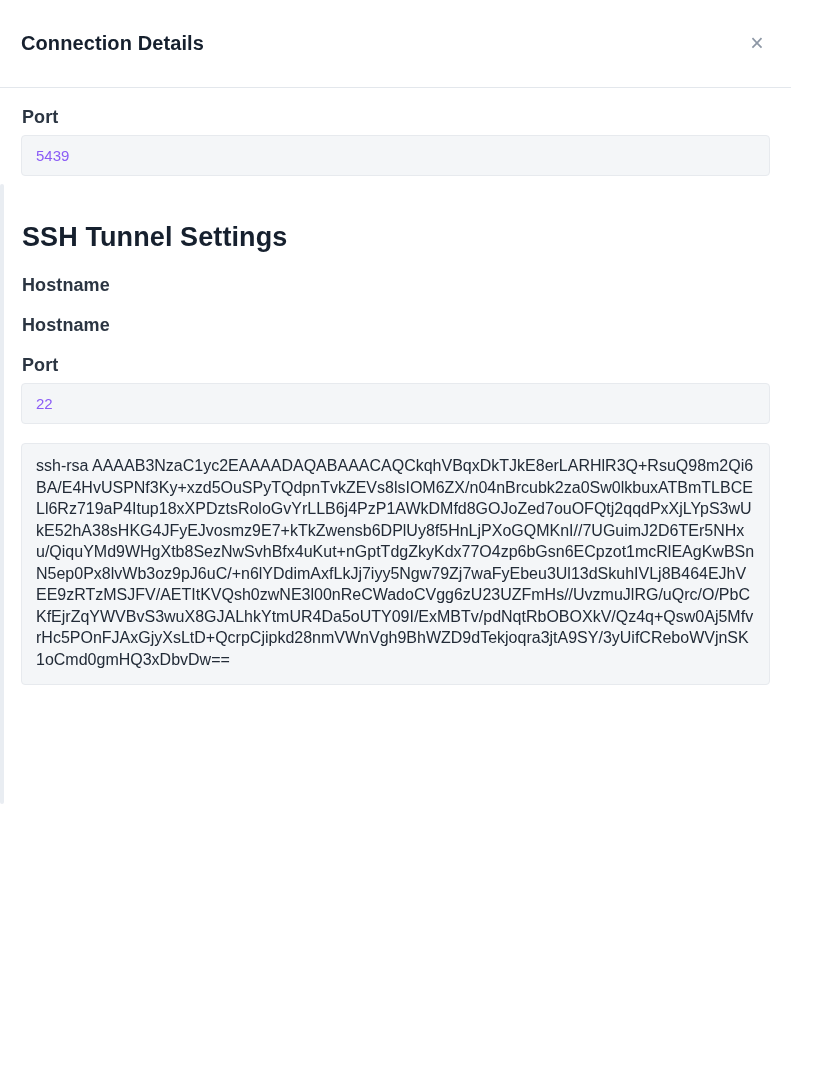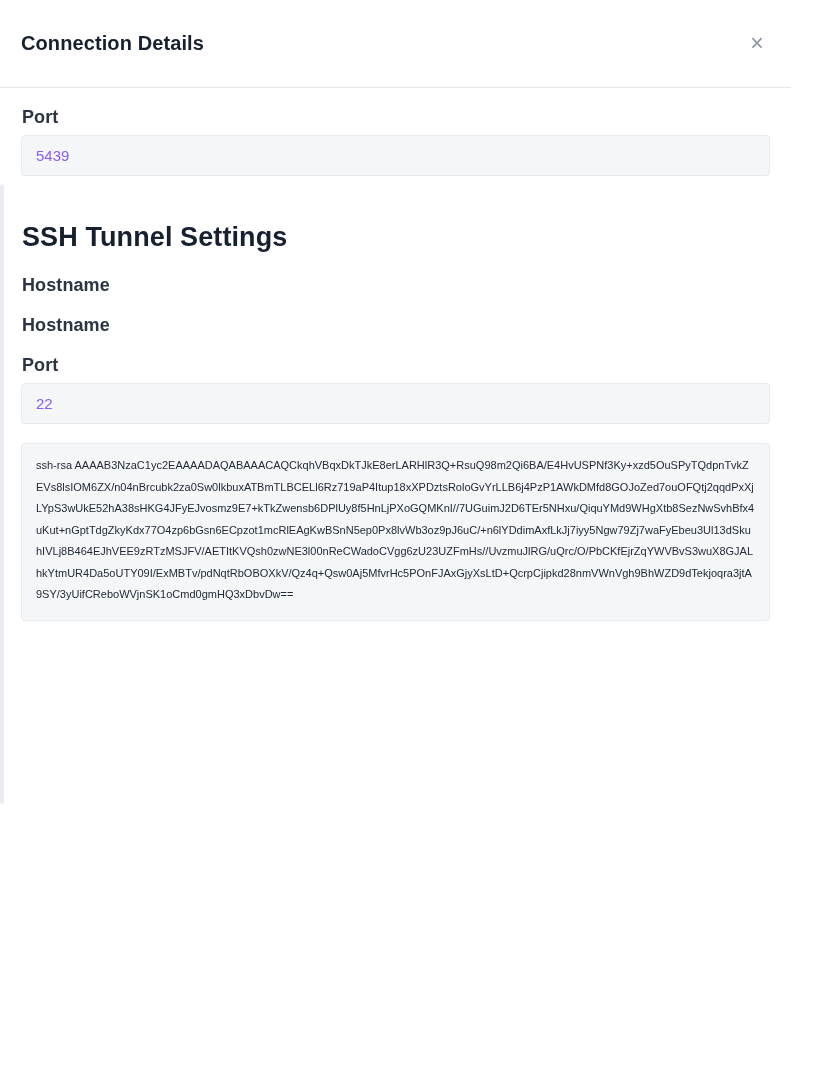--- a/index.html
+++ b/index.html
@@ -124,21 +124,21 @@
     margin-top: 22px;
   }
 
   .key-box {
     width: 100%;
     box-sizing: border-box;
     background: #f4f6f8;
     border: 1px solid #e7eaee;
     border-radius: 4px;
     padding: 11px 14px 14px 14px;
-    font-size: 11px;
+    font-size: 16px;
     line-height: 21.5px;
     color: #222b37;
     font-family: "Liberation Sans", sans-serif;
     word-break: break-all;
     white-space: pre-wrap;
     resize: none;
     overflow: hidden;
   }
 </style>
 </head>

